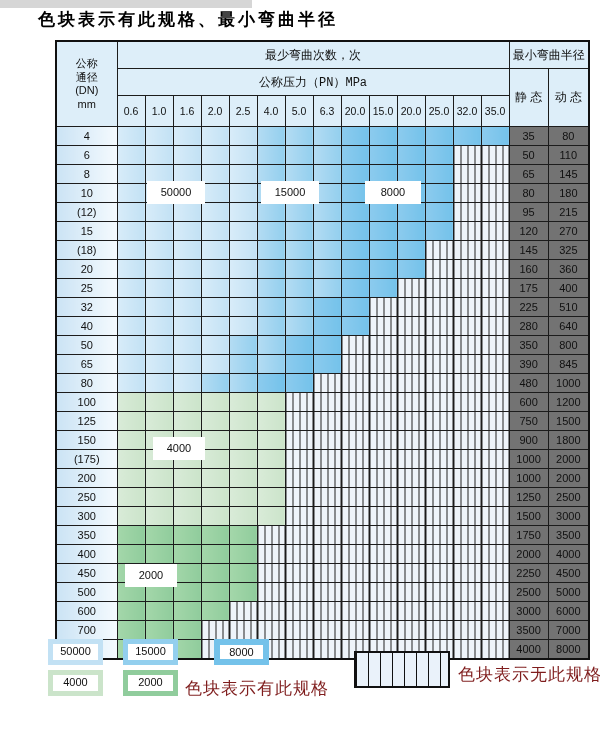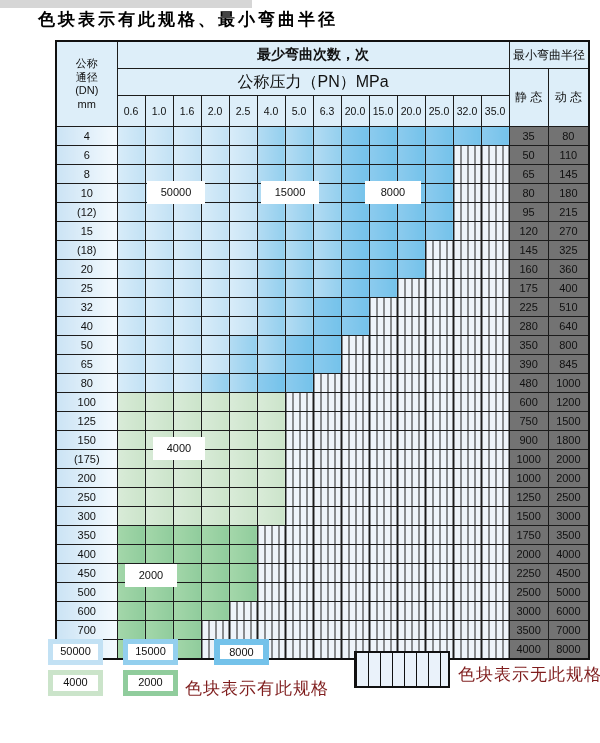--- a/index.html
+++ b/index.html
@@ -15,22 +15,22 @@
   .tablewrap{position:absolute;left:35px;top:40px;width:509px;height:592px;padding-left:20px;}
   table.spec{
     border-collapse:collapse;table-layout:fixed;width:533px;height:592px;
     border:2px solid #111;
   }
   table.spec th,table.spec td{
     border:1px solid #1c1c1c;padding:0;text-align:center;vertical-align:middle;
     overflow:hidden;white-space:nowrap;
   }
   thead th{background:#ddeef9;font-weight:normal;}
-  .h-cycles{font-size:14px;height:26px;font-weight:bold;}
-  .h-press{font-size:16px;height:26px;}
+  .h-cycles{font-size:12px;height:26px;}
+  .h-press{font-size:12px;height:26px;font-family:Liberation Mono, monospace;}
   .h-radius{font-size:12px;margin-top:32px;}
   .h-sd{font-size:12px;}
   .h-pv{font-size:10.5px;height:30px;}
   .h-dn{font-size:11px;line-height:13.5px;}
   tbody td{font-size:11px;height:18px;}
   td.dn{background:linear-gradient(90deg,#cbe3f4,#f4fafe);}
   td.stat,td.dyn{background:#737373;}
   td.hatch{
     background-color:#eef4fa;
     background-image:repeating-linear-gradient(90deg,#222 0 1.2px,transparent 1.2px 7px);

